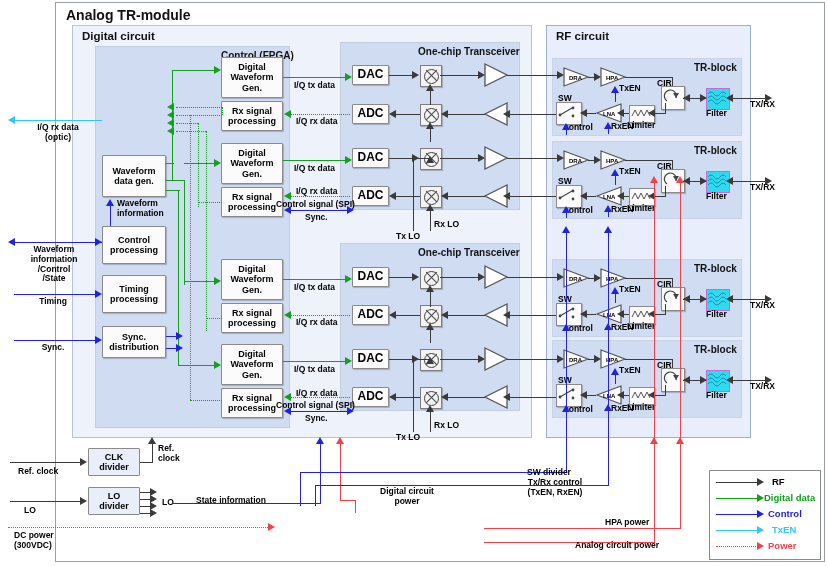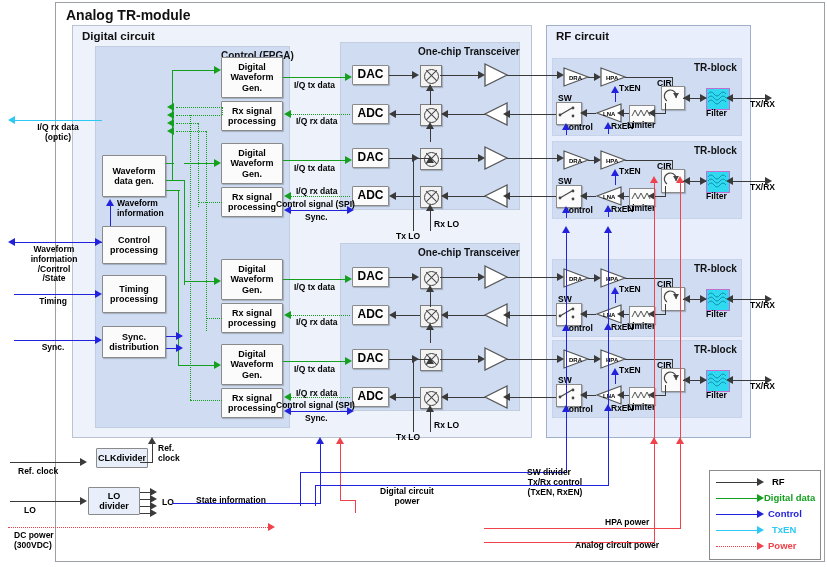--- a/index.html
+++ b/index.html
@@ -722,21 +722,21 @@
   <div class="abs lbl" style="left:117px;top:199px;">
     <span>Waveform</span><br>
     <span>information</span>
   </div>
 
   <div class="abs h ct" style="left:166px;top:336px;width:12px;"></div>
   <div class="ar b ar-r" style="left:176px;top:332px;"></div>
   <div class="abs h ct" style="left:166px;top:348px;width:12px;"></div>
   <div class="ar b ar-r" style="left:176px;top:344px;"></div>
 
-  <div class="abs box plain lightblue" style="left:88px;top:448px;width:52px;height:20px;flex-direction:row;margin-left:8px;">
+  <div class="abs box plain lightblue" style="left:88px;top:448px;width:52px;height:28px;flex-direction:column;">
     <span>CLK</span>
     <span>divider</span>
   </div>
   <div class="abs box plain lightblue" style="left:88px;top:487px;width:52px;height:28px;flex-direction:column;">
     <span>LO</span>
     <span>divider</span>
   </div>
 
   <div class="abs h rf" style="left:10px;top:462px;width:72px;"></div>
   <div class="ar ar-r" style="left:80px;top:458px;"></div>

